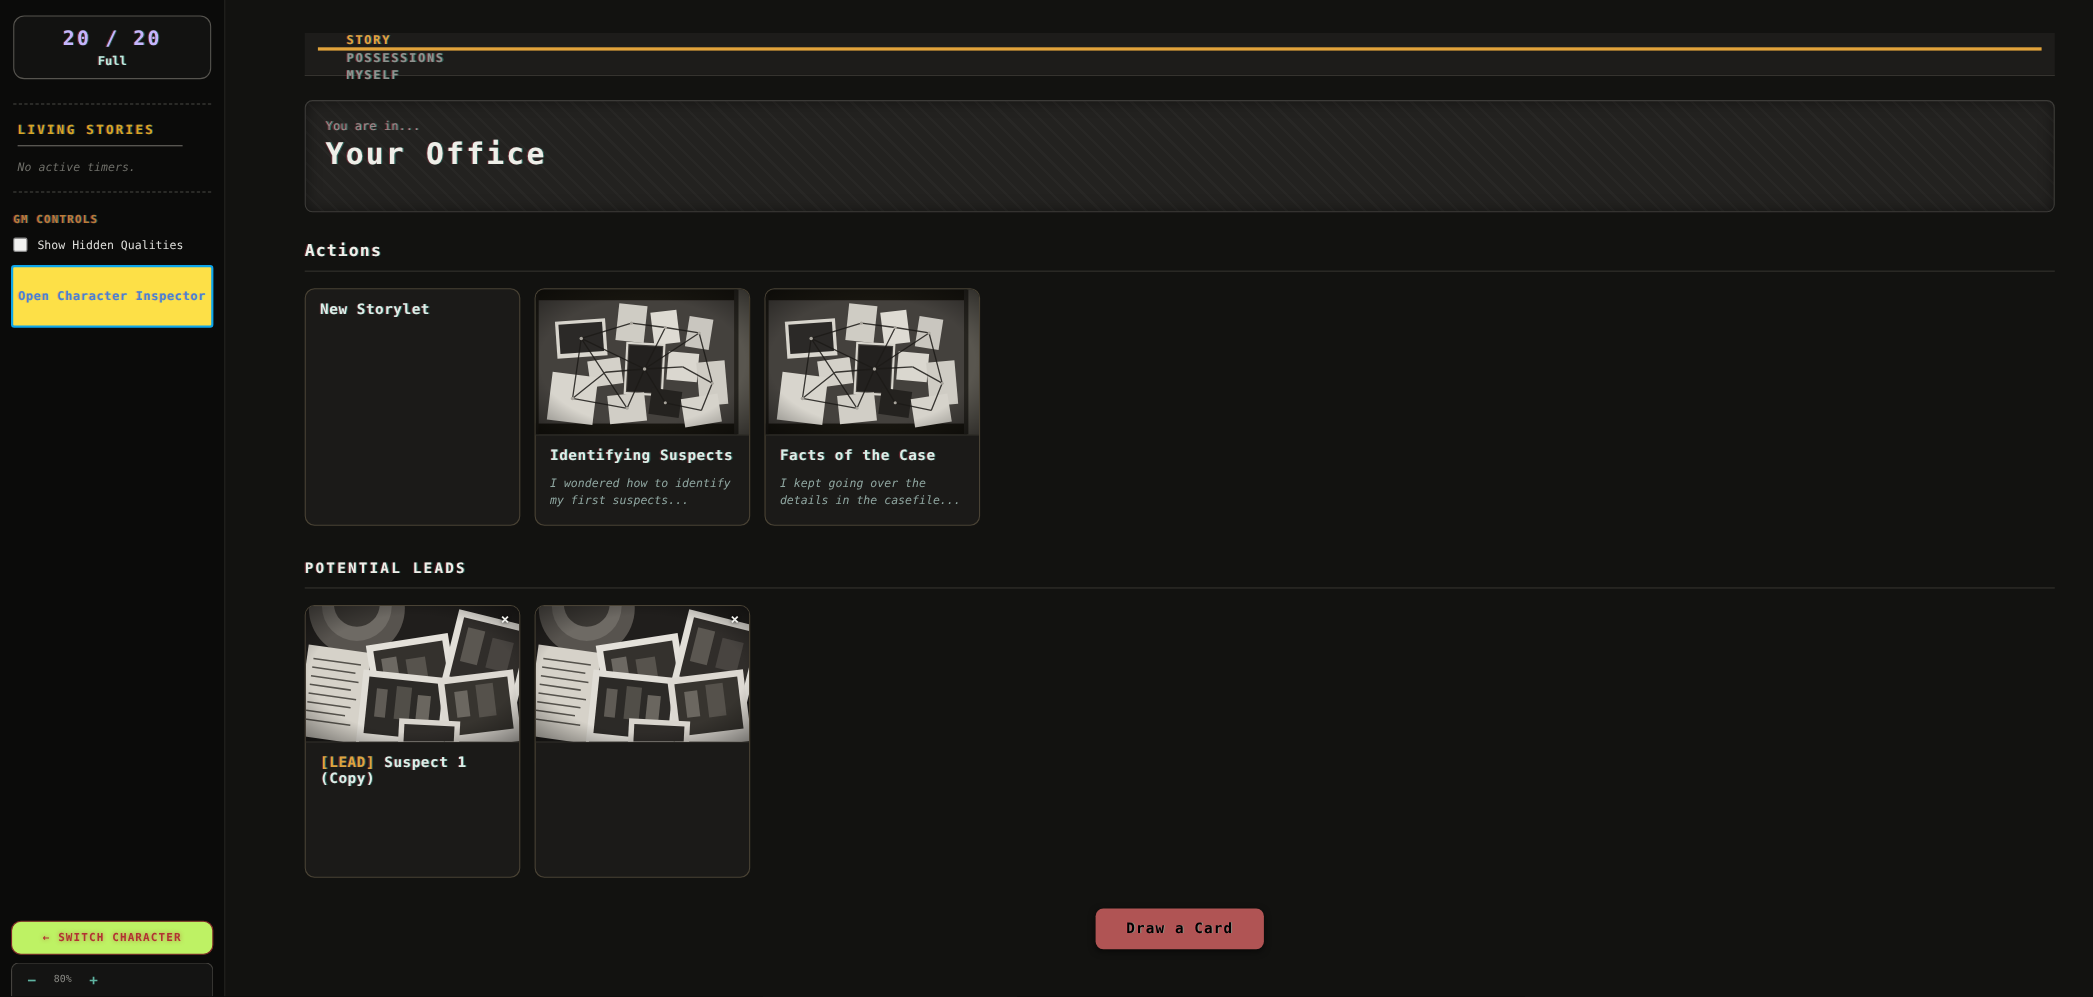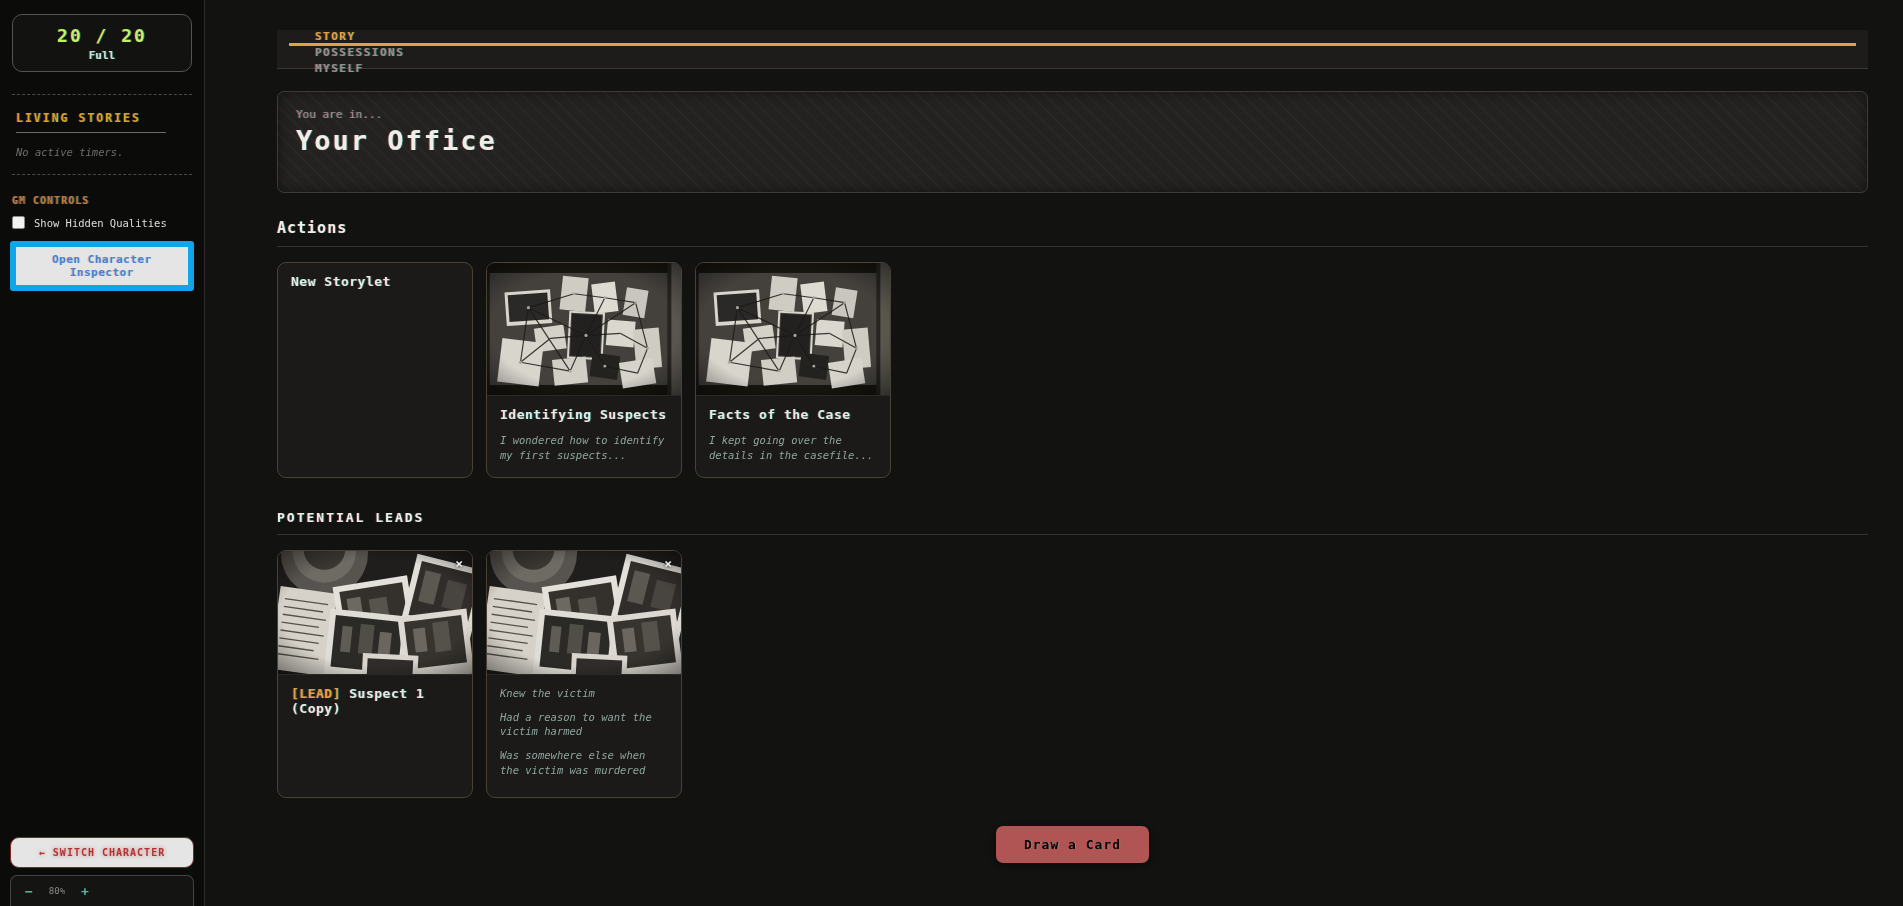--- a/index.html
+++ b/index.html
@@ -13,41 +13,41 @@
   
   .sidebar {
     width:205px; min-width:205px; height:100%;
     background:#0b0b0a; border-right:1px solid #2c2b29;
     padding:14px 10px 0 10px; display:flex; flex-direction:column;
   }
   .deck-box {
     border:1px solid #56544f; border-radius:10px; background:#121211;
     text-align:center; padding:10px 6px 9px; margin:0 2px 6px;
   }
-  .deck-count { font-size:18px; font-weight:bold; color:#bef264; letter-spacing:2px; }
+  .deck-count { font-size:18px; font-weight:bold; color:#c4b5fd; letter-spacing:2px; }
   .deck-status { font-size:11px; font-weight:bold; color:#bfe8dd; margin-top:3px; }
   .dashed-divider { border-top:1px dashed #4a4a45; margin:16px 2px; }
   .ls-title { font-size:11.5px; font-weight:bold; color:#d9a421; letter-spacing:2px; padding-left:6px; }
   .ls-underline { border:none; border-top:1px solid #6b6964; margin:7px 2px 0 6px; width:150px; }
   .ls-empty { font-size:10.5px; font-style:italic; color:#6e6e68; margin:13px 0 0 6px; }
   .gm-title { font-size:10px; font-weight:bold; color:#bd7a36; letter-spacing:1px; margin:4px 0 10px 2px; }
   .gm-check-row { display:flex; align-items:center; gap:9px; padding-left:2px; cursor:pointer; }
   .gm-check {
     appearance:none; -webkit-appearance:none; width:13px; height:13px;
     background:#f2f2f0; border:1px solid #888; border-radius:2px; cursor:pointer;
   }
   .gm-check-label { font-size:10.5px; color:#dededa; }
   .inspector-btn {
-    width:100%; margin-top:12px; background:#e5e5e5; border:6px solid #0ea5e9;
+    width:100%; margin-top:12px; background:#fde047; border:2px solid #0ea5e9;
     border-radius:3px; color:#4a7fd4; font-family:inherit; font-size:11px; font-weight:bold;
-    padding:6px 4px; cursor:pointer; letter-spacing:.5px;
+    padding:20px 4px; cursor:pointer; letter-spacing:.5px;
   }
   .sidebar-bottom { margin-top:auto; padding-bottom:0; }
   .switch-btn {
-    width:100%; background:#e5e5e5; border:1px solid #7e2828; border-radius:9px;
+    width:100%; background:#bef264; border:1px solid #7e2828; border-radius:9px;
     color:#b23232; font-family:inherit; font-size:10px; font-weight:bold; letter-spacing:1px;
     padding:9px 4px; cursor:pointer; text-shadow:0 0 4px rgba(178,40,40,.5);
   }
   .zoom-bar {
     margin-top:7px; height:31px; background:#141413; border:1px solid #45433f;
     border-bottom:none; border-radius:7px 7px 0 0;
     display:flex; align-items:center; gap:16px; padding:0 14px;
   }
   .zoom-btn { background:none; border:none; color:#5fb3a1; font-size:13px; font-weight:bold; cursor:pointer; font-family:inherit; line-height:1; }
   .zoom-level { font-size:9px; color:#8a8a85; }
@@ -291,25 +291,20 @@
         <div class="card-body">
           <div class="card-title"><span class="lead-tag chroma">[LEAD]</span> <span class="chroma">Suspect 1 (Copy)</span></div>
         </div>
       </div>
 
       <div class="card lead">
         <button class="close-icon">×</button>
         <svg class="card-img" viewBox="0 0 218 124" height="124" preserveAspectRatio="xMidYMid slice">
             <use href="#img-photos"></use>
           </svg>
-        <div class="card-body">
-          <div class="lead-line">Knew the victim</div>
-          <div class="lead-line">Had a reason to want the victim harmed</div>
-          <div class="lead-line">Was somewhere else when the victim was murdered</div>
-        </div>
       </div>
     </div>
 
     <div class="draw-row">
       <button class="draw-btn chroma">Draw a Card</button>
     </div>
 
   </main>
 </div>
 

